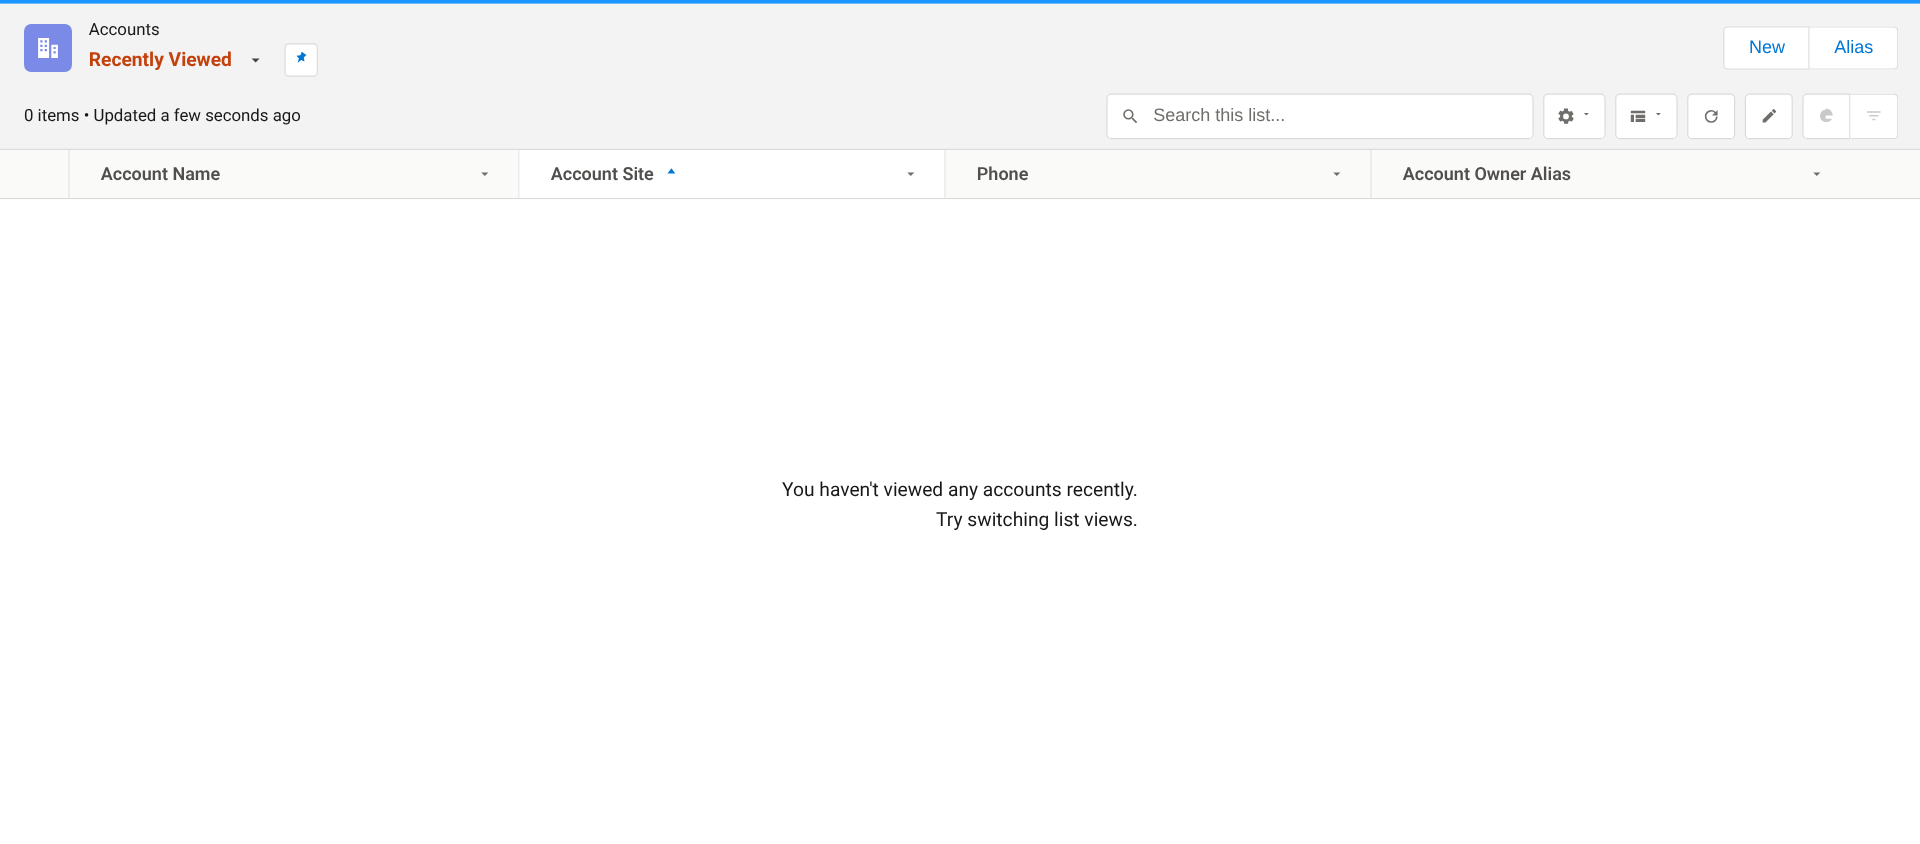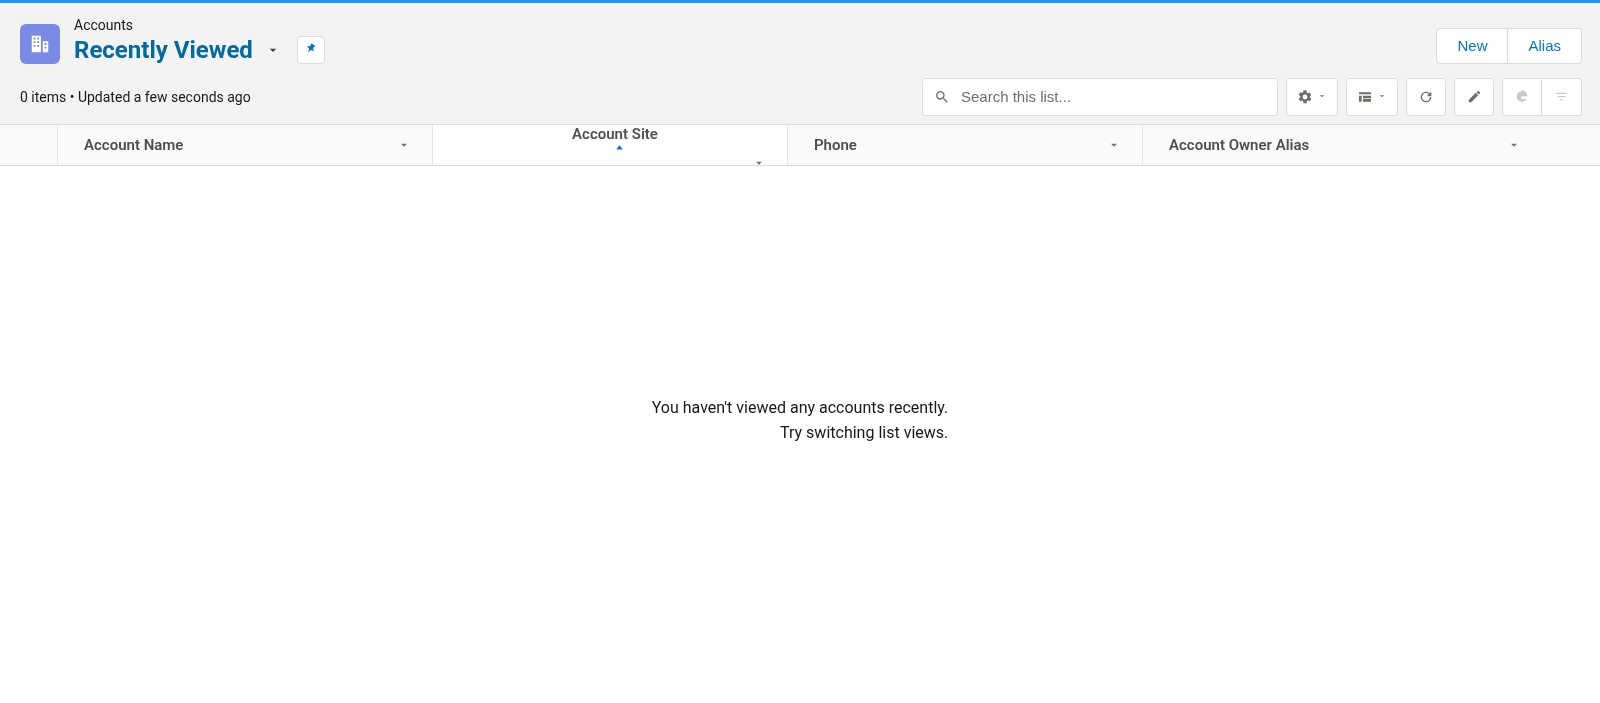--- a/index.html
+++ b/index.html
@@ -16,21 +16,21 @@
     display: flex;
     flex-direction: column;
     border-top: 3px solid #1b96ff;
     background: #f3f3f3;
   }
   .header-area {
     padding: 14px 18px 8px 20px;
   }
   .header-row1 {
     display: flex;
-    align-items: flex-end;
+    align-items: center;
   }
   .obj-icon {
     width: 40px; height: 40px;
     background: #7a8ae6;
     border-radius: 6px;
     margin-right: 14px;
     display: flex;
     align-items: center;
     justify-content: center;
     flex-shrink: 0;
@@ -42,23 +42,23 @@
     color: #181818;
     line-height: 1.2;
   }
   .view-line {
     display: flex;
     align-items: center;
     gap: 10px;
     margin-top: 2px;
   }
   .view-name {
-    font-size: 24px;
+    font-size: 16px;
     font-weight: 700;
-    color: #0369a1;
+    color: #c2410c;
   }
   .dropdown-caret {
     cursor: pointer;
     display: flex;
     align-items: center;
     padding: 0 2px;
   }
   .dropdown-caret svg { fill: #444; }
   .pin-btn {
     width: 28px; height: 28px;
@@ -189,21 +189,21 @@
   .col-menu {
     margin-left: auto;
     display: flex;
     align-items: center;
     justify-content: center;
     width: 24px;
     cursor: pointer;
   }
   .col-menu svg { fill: #706e6b; }
   .col-1 { width: 375px; }
-  .col-2 { width: 355px; flex-direction: column; }
+  .col-2 { width: 355px; }
   .col-3 { width: 355px; }
   .col-4 { flex: 1; border-right: none; }
   .action-col { width: 58px; }
   
   .empty-body {
     flex: 1;
     background: #ffffff;
     display: flex;
     align-items: flex-start;
     justify-content: center;

